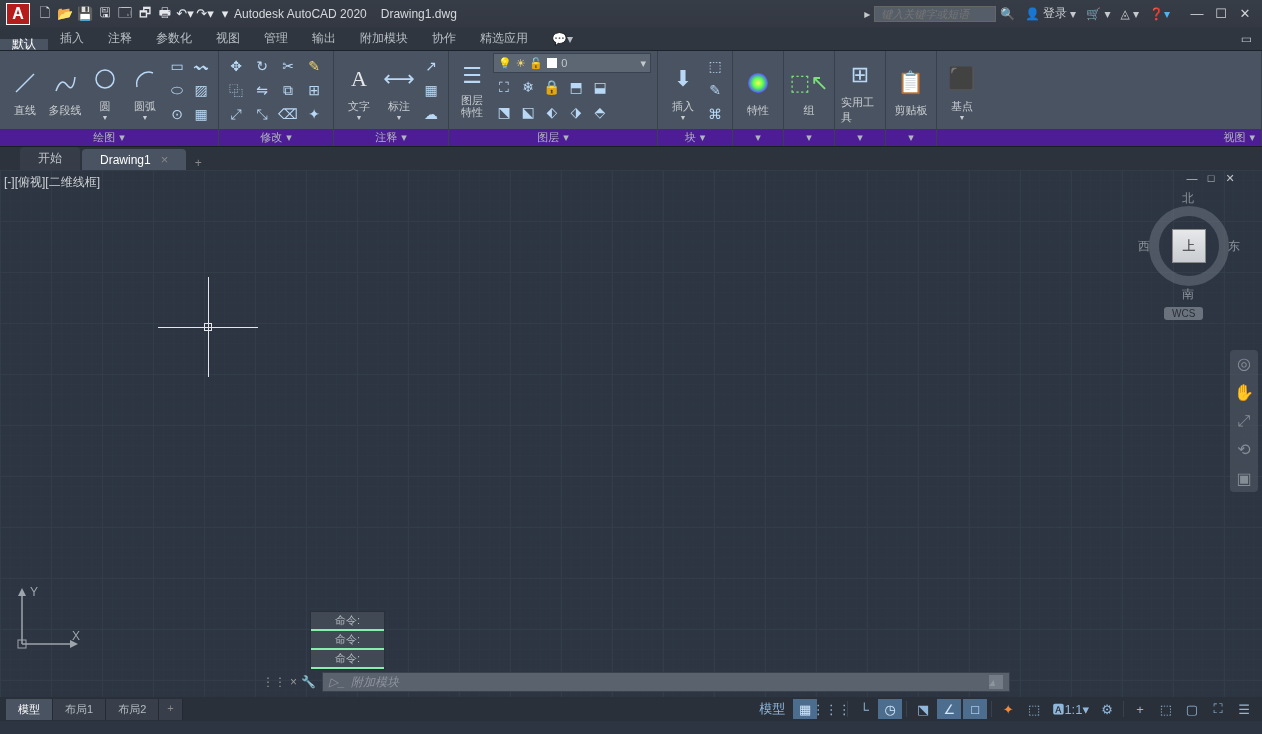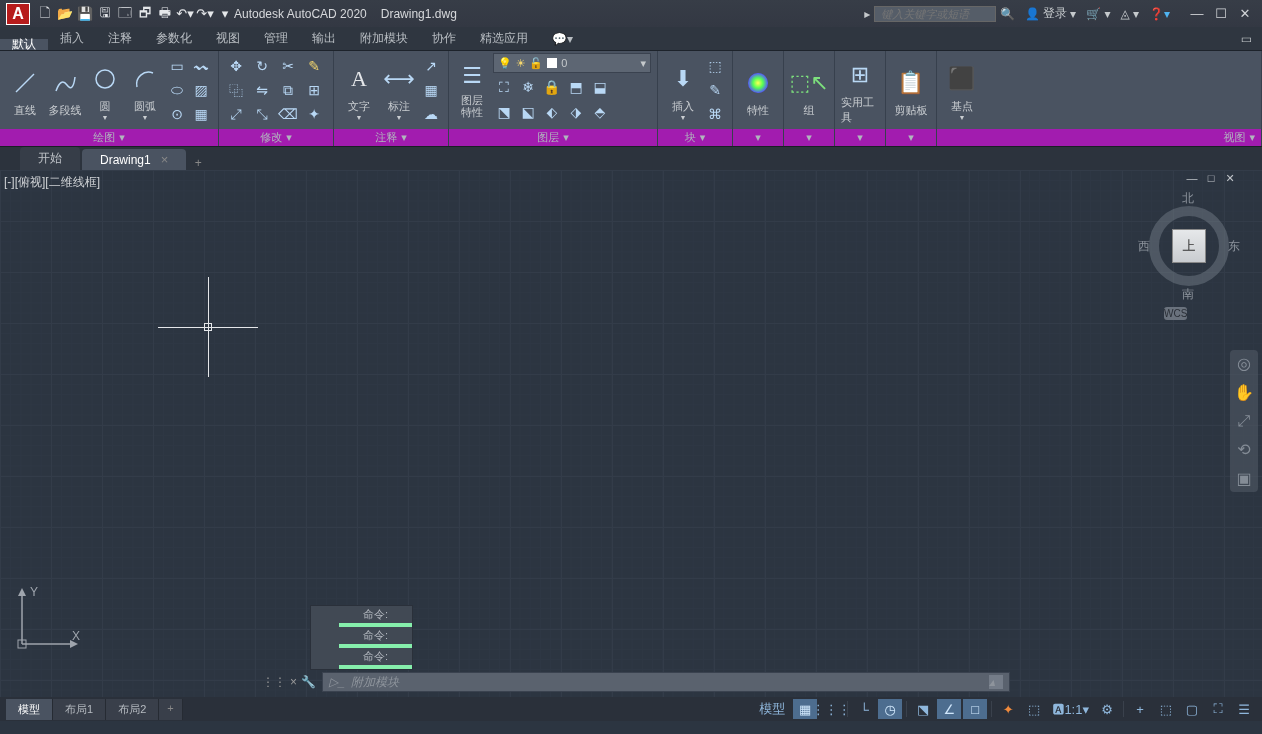--- a/index.html
+++ b/index.html
@@ -21,21 +21,21 @@
 
 .menubar { height: 24px; background: #2f3640; display: flex; align-items: stretch; border-bottom: 1px solid #1d232b; }
 .menubar .mtab { padding: 0 12px; display: flex; align-items: center; color: #b8bdc2; font-size: 12px; cursor: pointer; }
 .menubar .mtab.active { background: #4a5361; color: #fff; margin-top: 12px; }
 .menubar .minimize-ribbon { margin-left: auto; padding: 0 10px; display: flex; align-items: center; }
 
 
 .ribbon { height: 96px; background: #4a5361; display: flex; border-bottom: 1px solid #1a1f26; }
 .panel { border-right: 1px solid #37404d; display: flex; flex-direction: column; }
 .panel-body { flex: 1; display: flex; align-items: center; padding: 2px 6px; gap: 2px; }
-.panel-title { height: 17px; background: #a21caf; text-align: center; font-size: 11px; color: #b0b6bd; display: flex; align-items: center; justify-content: center; gap: 4px; }
+.panel-title { height: 17px; background: #4c1d95; text-align: center; font-size: 11px; color: #b0b6bd; display: flex; align-items: center; justify-content: center; gap: 4px; }
 .bigbtn { display: flex; flex-direction: column; align-items: center; justify-content: center; width: 38px; height: 72px; color: #c9cdd1; font-size: 11px; cursor: pointer; }
 .bigbtn .ico { font-size: 22px; height: 40px; display: flex; align-items: center; color: #b9d8f5; }
 .smallgrid { display: grid; grid-template-columns: repeat(3, 22px); grid-auto-rows: 22px; gap: 2px; }
 .smallbtn { width: 22px; height: 22px; display: flex; align-items: center; justify-content: center; color: #b9d8f5; font-size: 14px; cursor: pointer; }
 .col { display: flex; flex-direction: column; gap: 2px; }
 
 
 .layer-combo { width: 158px; height: 20px; background: #5d6673; border: 1px solid #3a424f; display: flex; align-items: center; padding: 0 4px; gap: 4px; font-size: 11px; }
 
 
@@ -59,32 +59,32 @@
 .crosshair { position: absolute; }
 .crosshair .h { position: absolute; width: 100px; height: 1px; background: #e4e6e9; }
 .crosshair .v { position: absolute; width: 1px; height: 100px; background: #e4e6e9; }
 .crosshair .box { position: absolute; width: 8px; height: 8px; border: 1px solid #e4e6e9; }
 
 
 .viewcube { position: absolute; top: 20px; right: 28px; width: 90px; height: 130px; }
 .viewcube .ring { position: absolute; width: 80px; height: 80px; border: 10px solid rgba(130,140,150,0.4); border-radius: 50%; top: 16px; left: 5px; }
 .viewcube .cube { position: absolute; width: 34px; height: 34px; background: linear-gradient(#e6e8ea,#c9ccd0); top: 39px; left: 28px; display: flex; align-items: center; justify-content: center; color: #333; font-size: 13px; border: 1px solid #888; }
 .viewcube .dir { position: absolute; color: #8c939c; font-size: 12px; }
-.viewcube .wcs { position: absolute; bottom: 0; left: 20px; background: #6a727d; color: #2a2f37; font-size: 10px; padding: 1px 0; border-radius: 3px; }
+.viewcube .wcs { position: absolute; bottom: 0; left: 20px; background: #6a727d; color: #2a2f37; font-size: 10px; padding: 1px 8px; border-radius: 3px; }
 
 
 .navbar { position: absolute; right: 4px; top: 180px; width: 28px; background: rgba(80,88,100,0.6); border-radius: 4px; padding: 4px 0; display: flex; flex-direction: column; align-items: center; gap: 10px; color: #848c96; }
 .navbar div { font-size: 16px; cursor: pointer; }
 
 
 .ucs { position: absolute; bottom: 40px; left: 12px; }
 
 
 .cmdhist { position: absolute; bottom: 27px; left: 310px; background: #414954; border: 1px solid #2a303a; font-size: 11px; }
-.cmdhist div { padding: 1px 24px; border-bottom: 4px solid #86efac; color: #b4b9c0; min-width: 60px; margin-left: 28px; }
+.cmdhist div { padding: 1px 24px; border-bottom: 2px solid #86efac; color: #b4b9c0; min-width: 60px; }
 .cmdline-wrap { position: absolute; bottom: 5px; left: 262px; right: 252px; display: flex; align-items: center; gap: 6px; }
 .cmdline { flex: 1; height: 20px; background: #5a626e; border: 1px solid #3a424f; display: flex; align-items: center; padding: 0 6px; gap: 6px; color: #8e949c; font-style: italic; font-size: 12px; }
 .cmdline .scrollbtn { width: 14px; height: 14px; background: #747c88; margin-left: auto; }
 .cmdtools { display: flex; gap: 4px; color: #999; }
 
 
 .bottombar { height: 24px; background: #2a303a; display: flex; align-items: center; padding: 0 6px; }
 .layout-tabs { display: flex; gap: 0; }
 .ltab { padding: 3px 12px; background: #393f4a; color: #b6bbc1; font-size: 11px; border-right: 1px solid #262b33; cursor: pointer; }
 .ltab.active { background: #4a5361; color: #fff; }

